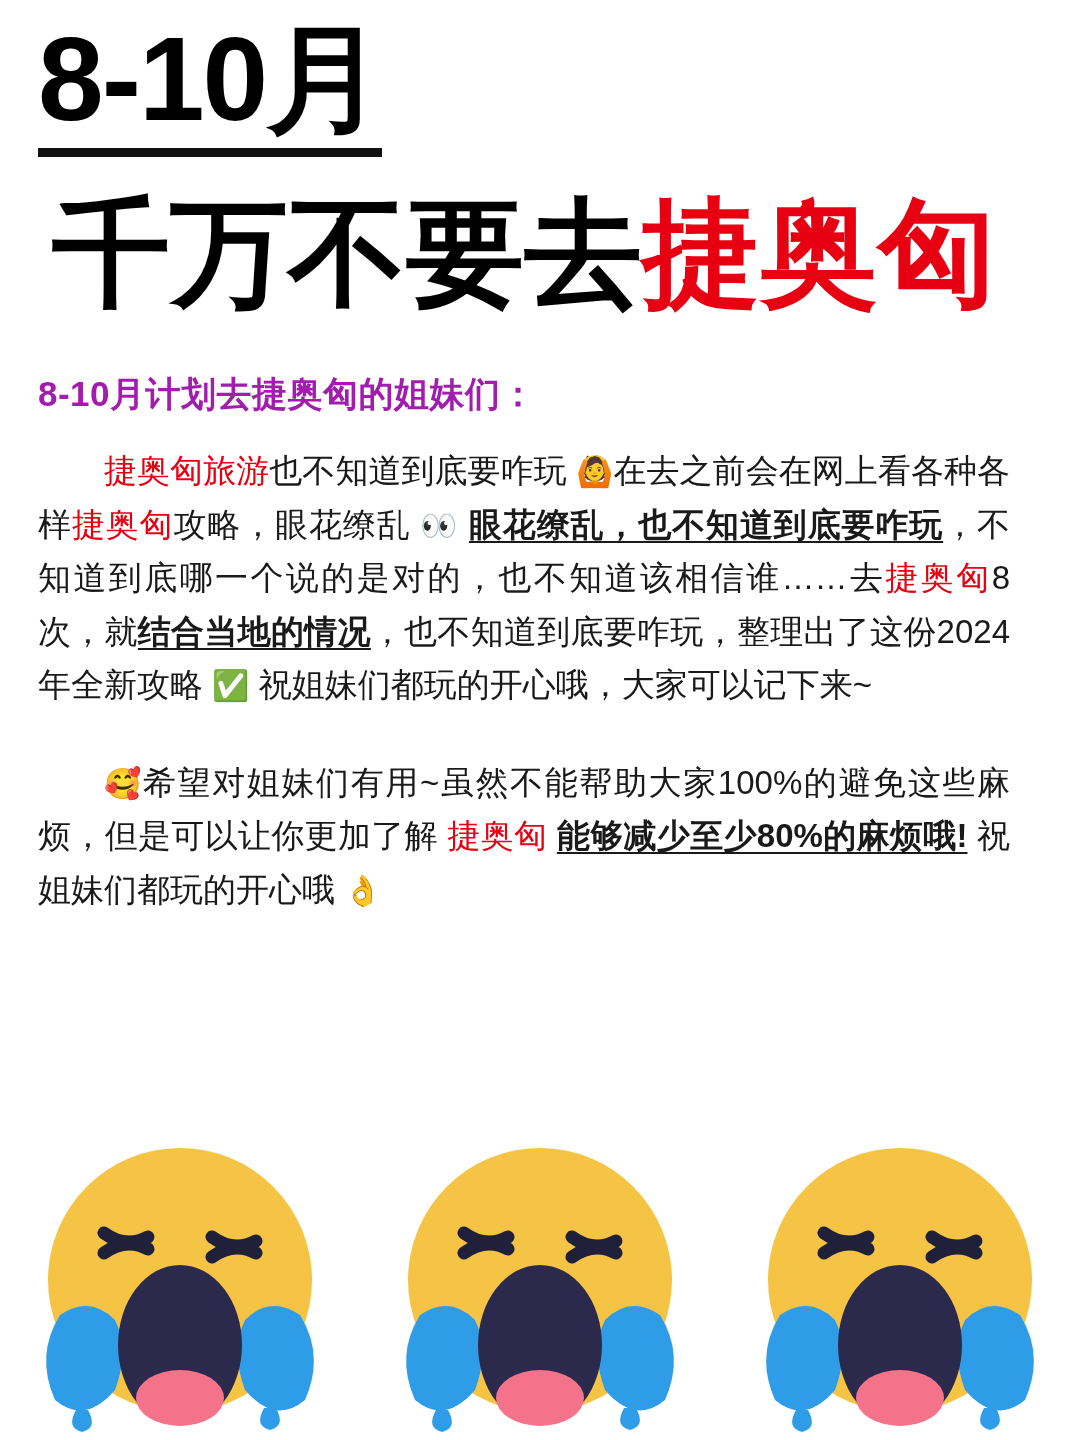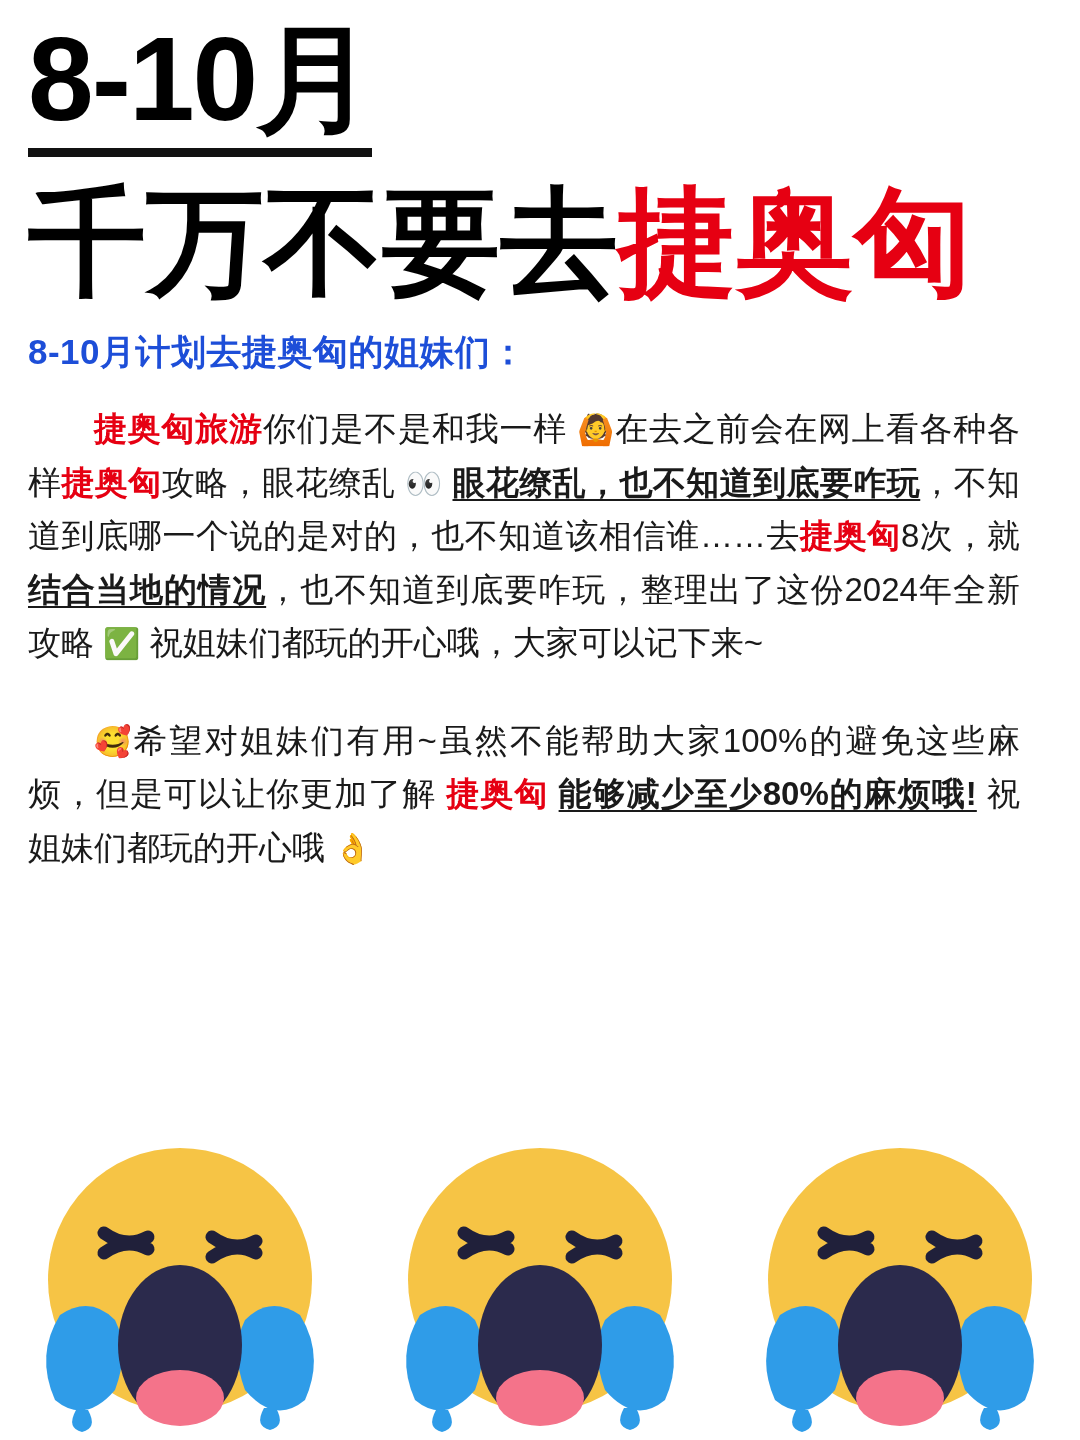--- a/index.html
+++ b/index.html
@@ -12,71 +12,72 @@
     background: #ffffff;
     font-family: "Liberation Sans", "DejaVu Sans", sans-serif;
     overflow: hidden;
     position: relative;
   }
   .page {
     width: 1048px;
     height: 1440px;
     position: relative;
     box-sizing: border-box;
-    padding: 0 28px;
+    padding: 0 38px;
   }
 
   
   .title-line1 {
     font-size: 118px;
     font-weight: 900;
     color: #000000;
     letter-spacing: -2px;
     line-height: 1.05;
     margin: 18px 0 0 0;
     display: inline-block;
     border-bottom: 9px solid #111111;
     padding-bottom: 6px;
   }
   .title-line2 {
-    margin-top: 22px;
+    margin-top: 33px;
     font-size: 118px;
     font-weight: 900;
     line-height: 1.08;
     color: #000000;
     letter-spacing: 0px;
     white-space: nowrap;
+    text-align: center;
   }
   .title-line2 .hl {
     color: #e60012;
   }
 
   
   .subhead {
-    margin-top: 23px;
+    margin-top: 54px;
     font-size: 35px;
     font-weight: 800;
-    color: #1d4ed8;
+    color: #a21caf;
     letter-spacing: 0.5px;
   }
 
   
   .para {
     margin-top: 26px;
     font-size: 33px;
     line-height: 1.62;
     color: #1a1a1a;
     text-align: justify;
   }
   .para.indent {
     text-indent: 66px;
   }
   .para .kw {
     color: #e60012;
-    font-weight: 700;
+    font-weight: 400;
   }
   .para .ul {
     text-decoration: underline;
     text-decoration-thickness: 2px;
     text-underline-offset: 5px;
     font-weight: bold;
   }
   .emoji {
     font-family: "DejaVu Sans", sans-serif;
     font-size: 30px;
@@ -115,21 +116,21 @@
 
   <div class="title-line1">8-10月</div>
 
   <div class="title-line2">
     <span>千万不要去</span><span class="hl">捷奥匈</span>
   </div>
 
   <div class="subhead">8-10月计划去捷奥匈的姐妹们：</div>
 
   <div class="para indent">
-    <span class="kw">捷奥匈旅游</span><span>你们是不是和我一样</span>
+    <span class="kw">捷奥匈旅游</span><span>也不知道到底要咋玩</span>
     <span class="emoji">🙆</span><span>在去之前会在网上看各种各样</span><span class="kw">捷奥匈</span><span>攻略，眼花缭乱</span>
     <span class="emoji">👀</span>
     <span class="ul">眼花缭乱，也不知道到底要咋玩</span><span>，不知道到底哪一个说的是对的，也不知道该相信谁……去</span><span class="kw">捷奥匈</span><span>8次，就</span><span class="ul">结合当地的情况</span><span>，也不知道到底要咋玩，整理出了这份2024年全新攻略</span>
     <span class="emoji">✅</span>
     <span>祝姐妹们都玩的开心哦，大家可以记下来~</span>
   </div>
 
   <div class="para para2 indent">
     <span class="emoji">🥰</span><span>希望对姐妹们有用~虽然不能帮助大家100%的避免这些麻烦，但是可以让你更加了解</span>
     <span class="kw">捷奥匈</span>

